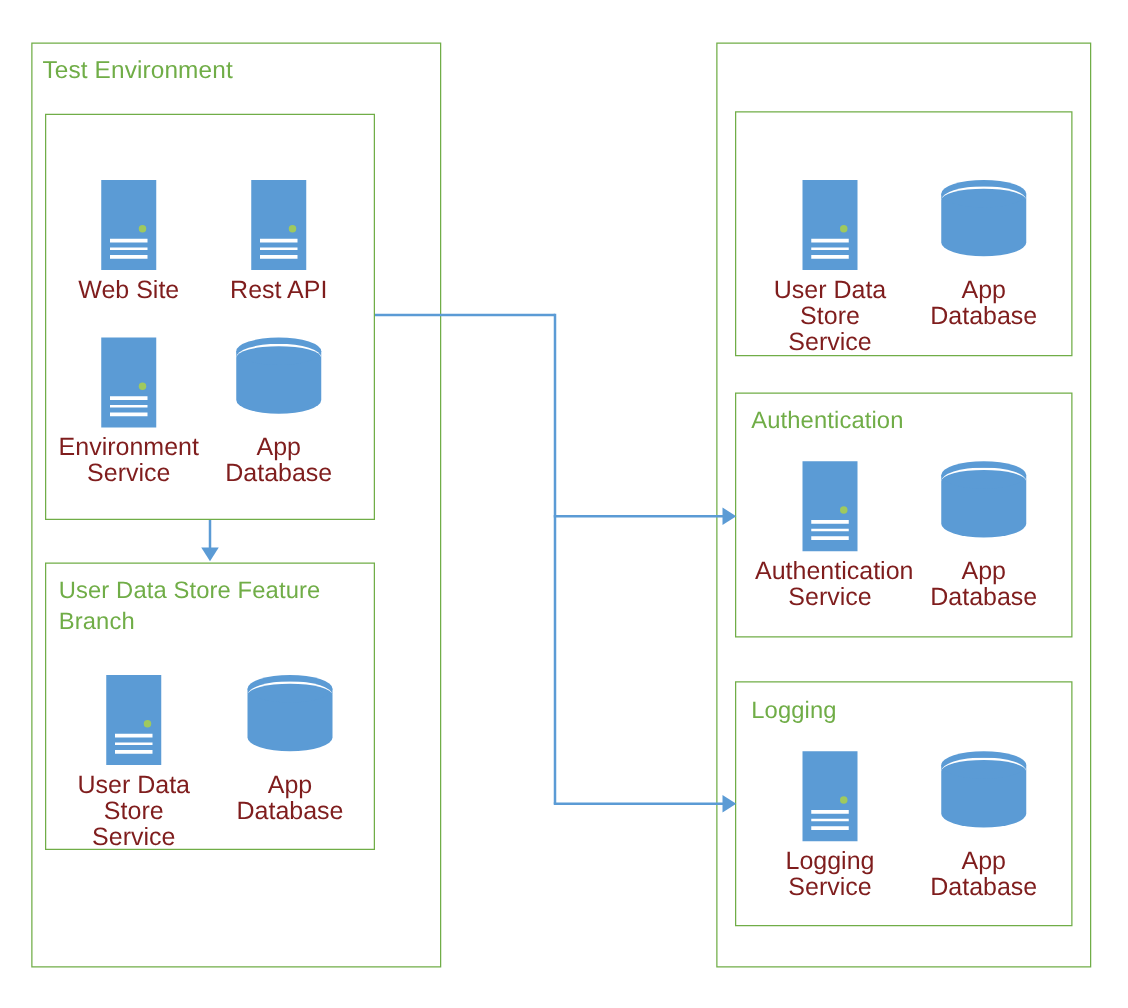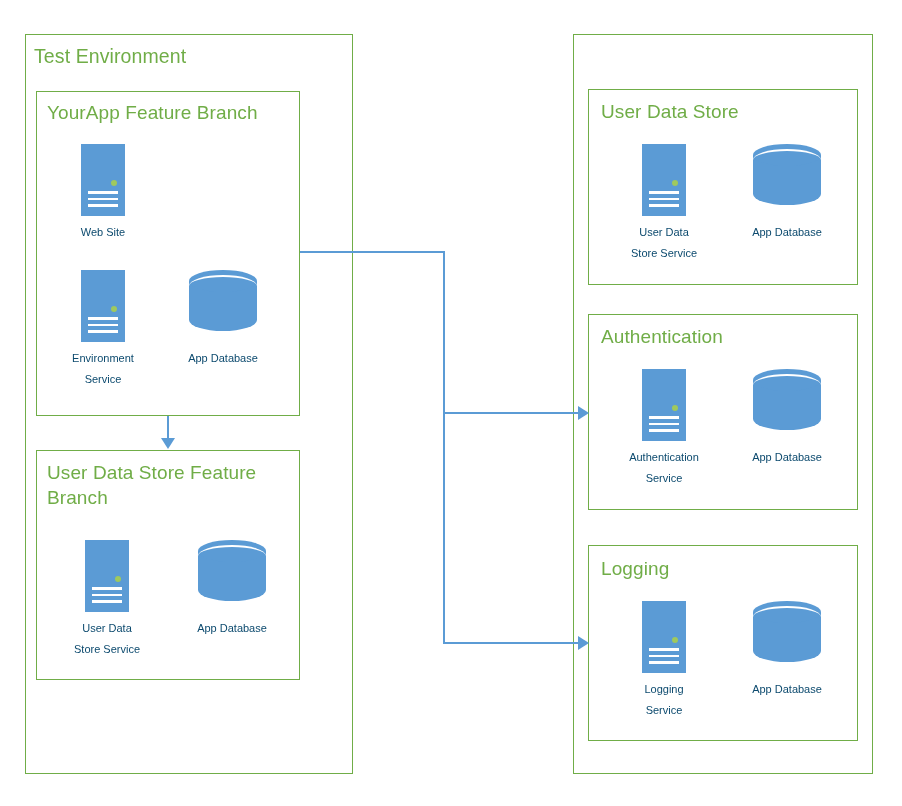--- a/index.html
+++ b/index.html
@@ -46,22 +46,22 @@
   }
 
   
   .node {
     position: absolute;
     width: 120px;
     text-align: center;
   }
   .node .caption {
     margin-top: 6px;
-    color: #0c4a6e;
-    font-size: 11px;
+    color: #7f1d1d;
+    font-size: 20px;
     line-height: 21px;
     white-space: pre-line;
   }
 
   
   .icon-wrap {
     display: flex;
     justify-content: center;
     align-items: flex-end;
     height: 76px;
@@ -155,36 +155,48 @@
 </style>
 </head>
 <body>
 
 <div id="canvas">
 
   <div class="env-box" style="left:25px; top:34px; width:328px; height:740px;"></div>
   <div class="box-title env-title" style="left:34px; top:44px; width:300px;">Test Environment</div>
 
   <div class="group-box" style="left:36px; top:91px; width:264px; height:325px;"></div>
-  <div class="box-title" style="left:47px; top:100px; width:245px;">YourApp Feature Branch</div>
 
   <div class="node" style="left:43px; top:140px;">
     <div class="icon-wrap">
       <div class="server-icon">
         <span class="led"></span>
         <span class="bars">
             <i></i>
             <i></i>
             <i></i>
           </span>
       </div>
     </div>
     <div class="caption">Web Site</div>
   </div>
 
+  <div class="node" style="left:163px; top:140px;">
+    <div class="icon-wrap">
+      <div class="server-icon">
+        <span class="led"></span>
+        <span class="bars">
+            <i></i>
+            <i></i>
+            <i></i>
+          </span>
+      </div>
+    </div>
+    <div class="caption">Rest API</div>
+  </div>
 
   <div class="node" style="left:43px; top:266px;">
     <div class="icon-wrap">
       <div class="server-icon">
         <span class="led"></span>
         <span class="bars">
             <i></i>
             <i></i>
             <i></i>
           </span>
@@ -230,21 +242,20 @@
         <span class="top"></span>
         <span class="rim"></span>
       </div>
     </div>
     <div class="caption">App Database</div>
   </div>
 
   <div class="env-box" style="left:573px; top:34px; width:300px; height:740px;"></div>
 
   <div class="group-box" style="left:588px; top:89px; width:270px; height:196px;"></div>
-  <div class="box-title" style="left:601px; top:99px; width:250px;">User Data Store</div>
 
   <div class="node" style="left:604px; top:140px;">
     <div class="icon-wrap">
       <div class="server-icon">
         <span class="led"></span>
         <span class="bars">
             <i></i>
             <i></i>
             <i></i>
           </span>

